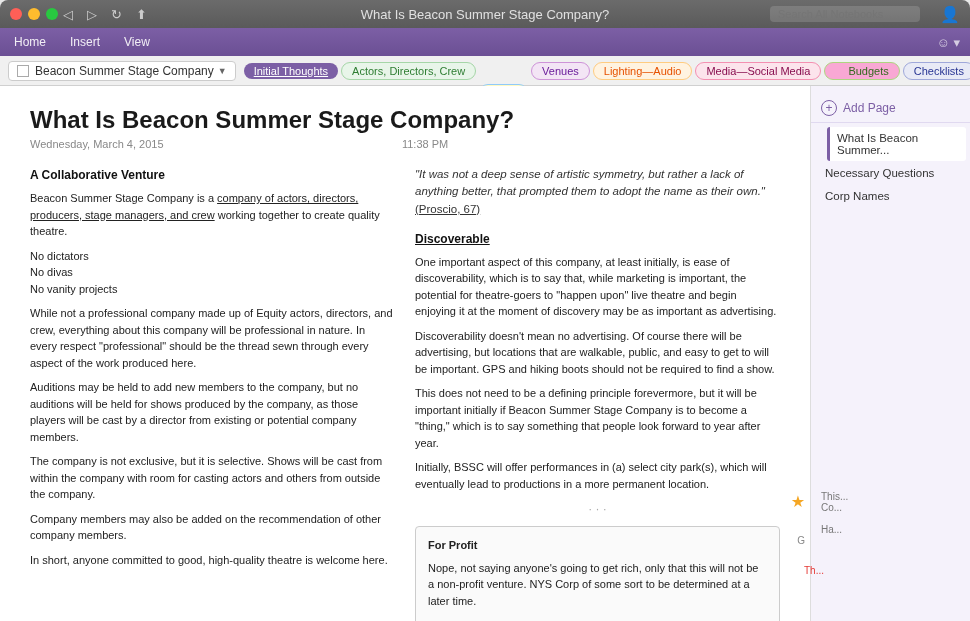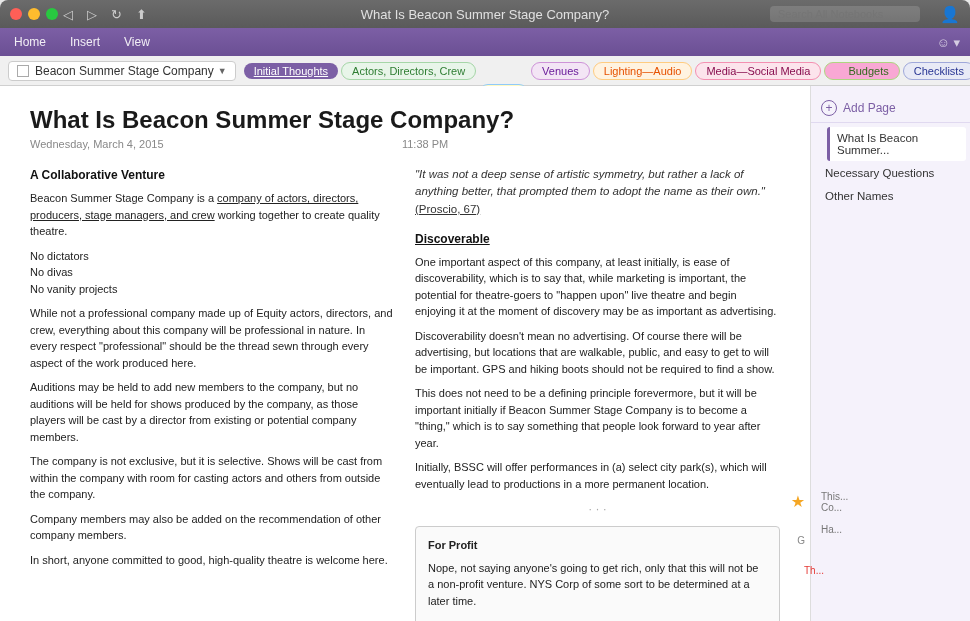--- a/index.html
+++ b/index.html
@@ -358,21 +358,21 @@
       <div class="sidebar-add-icon">+</div>
       <span>Add Page</span>
     </div>
     <div class="sidebar-page-item active">
       <span>What Is Beacon Summer...</span>
     </div>
     <div class="sidebar-page-item">
       <span>Necessary Questions</span>
     </div>
     <div class="sidebar-page-item">
-      <span>Other Names</span>
+      <span>Corp Names</span>
     </div>
 
     <div style="margin-top: 280px; padding: 4px 10px; font-size: 10px; color: #777; overflow: hidden;">
       <div>This...<br>Co...</div>
       <br>
       <div>Ha...</div>
     </div>
     <div style="position:absolute;right:165px;bottom:110px;">
       <span style="color:#f5a623;font-size:16px;">★</span>
     </div>

